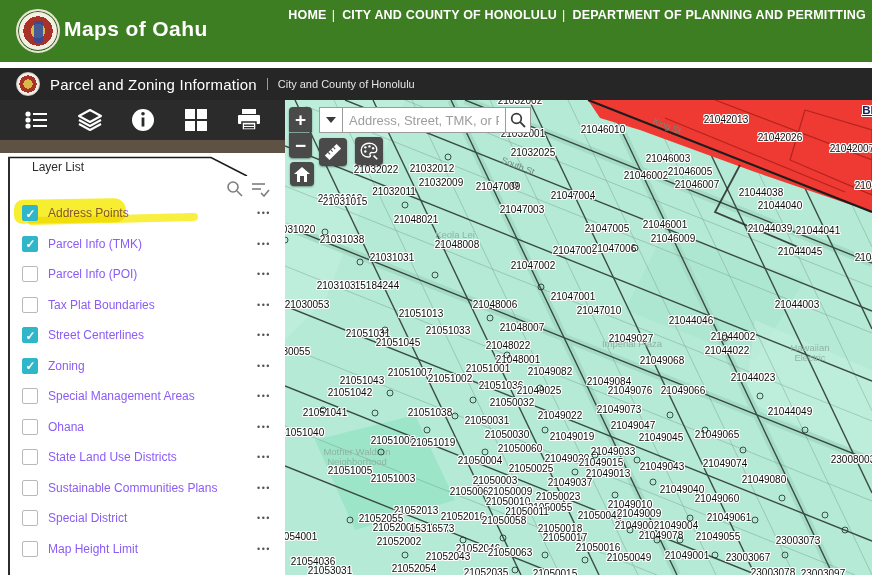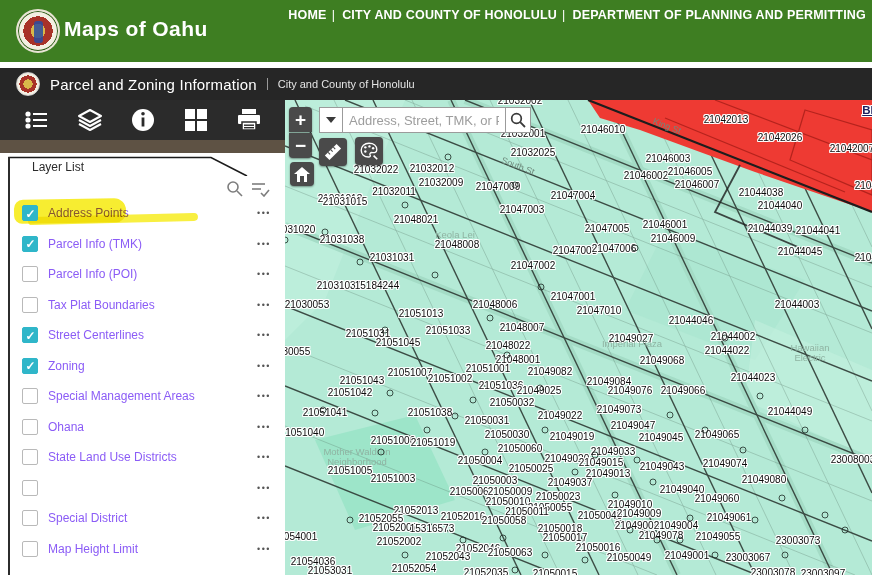--- a/index.html
+++ b/index.html
@@ -201,20 +201,21 @@
     <span class="layer-label">Ohana</span>
     <span class="row-menu">•••</span>
   </div>
         <div class="layer-row">
     <span class="cbx"></span>
     <span class="layer-label">State Land Use Districts</span>
     <span class="row-menu">•••</span>
   </div>
         <div class="layer-row">
     <span class="cbx"></span>
+    <span class="layer-label">Sustainable Communities Plans</span>
     <span class="row-menu">•••</span>
   </div>
         <div class="layer-row">
     <span class="cbx"></span>
     <span class="layer-label">Special District</span>
     <span class="row-menu">•••</span>
   </div>
         <div class="layer-row">
     <span class="cbx"></span>
     <span class="layer-label">Map Height Limit</span>

